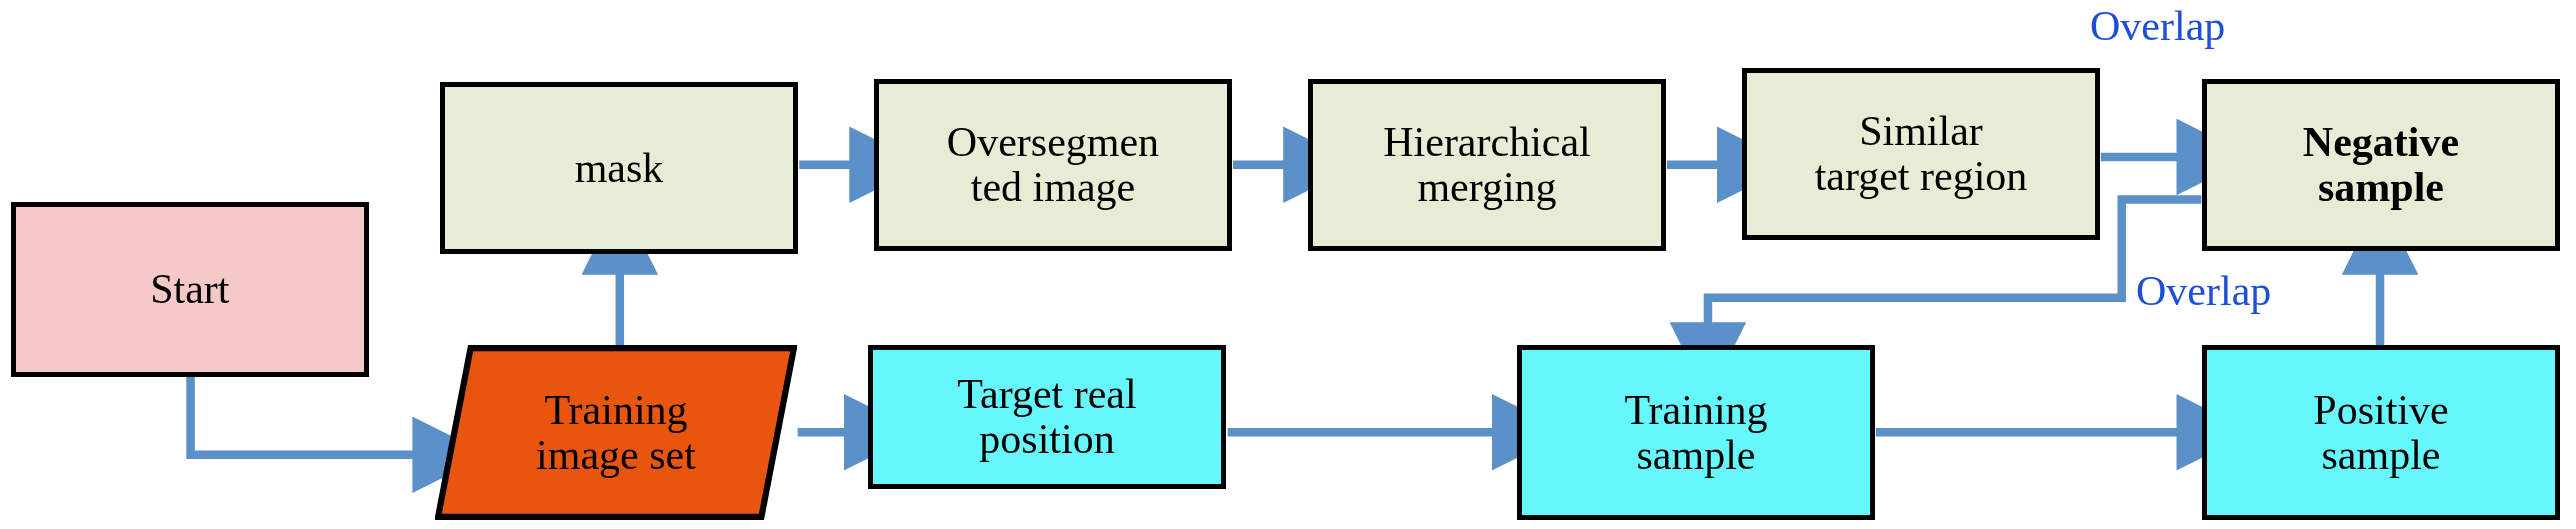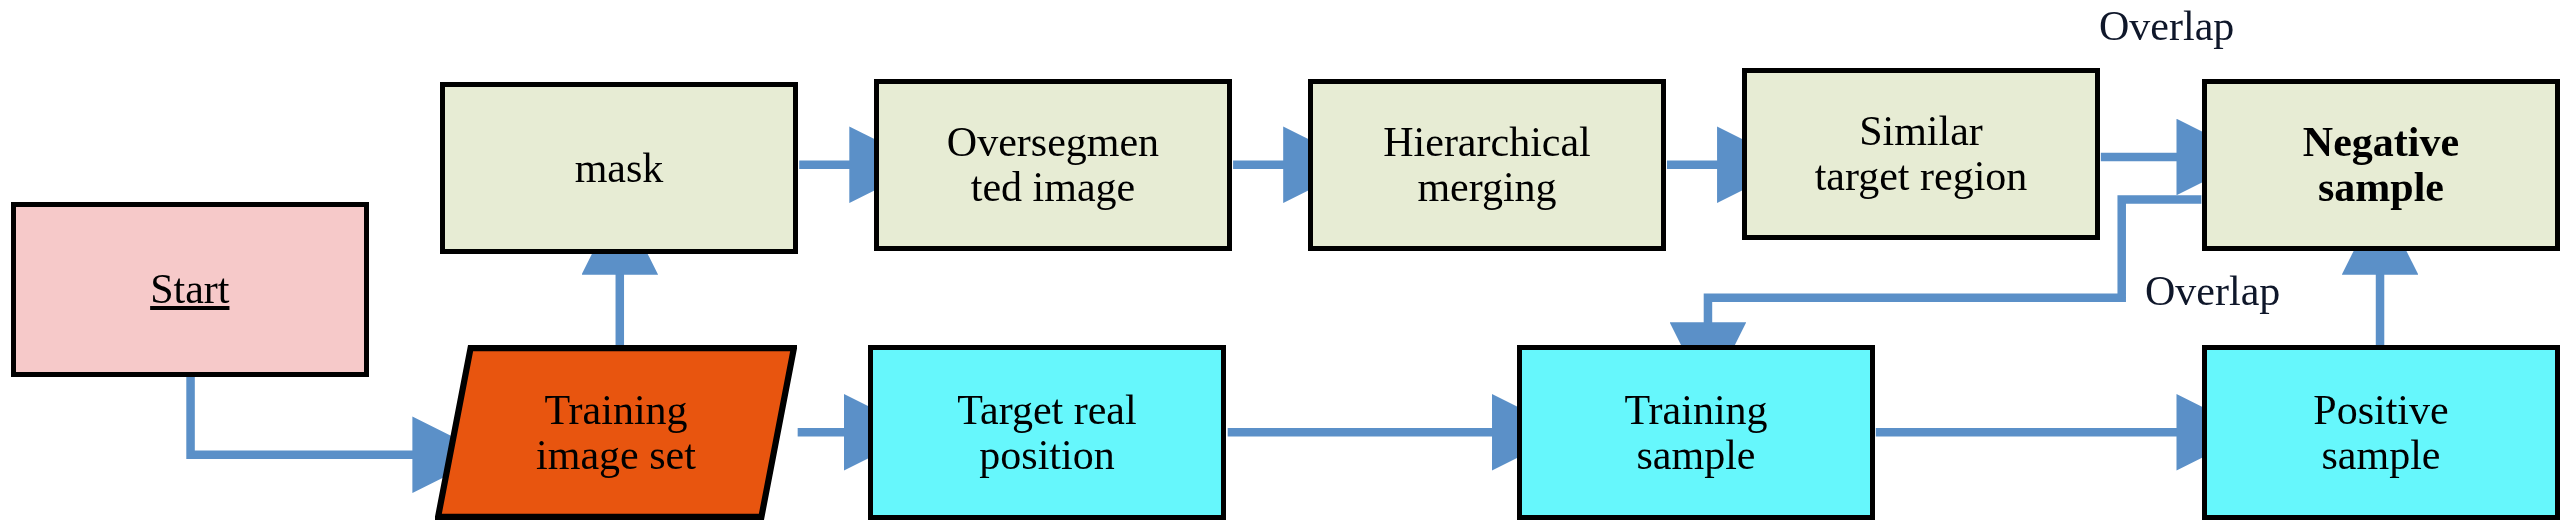--- a/index.html
+++ b/index.html
@@ -2,21 +2,21 @@
 <html style="font-size:12.4px"><head>
 <meta charset="utf-8">
 <style>
   html,body{margin:0;padding:0;}
   body{width:2576px;height:529px;background:#ffffff;font-family:"Liberation Serif",serif;overflow:hidden;}
   #stage{position:relative;width:2576px;height:529px;}
   svg.layer{position:absolute;left:0;top:0;width:2576px;height:529px;}
   .node{position:absolute;box-sizing:border-box;display:flex;align-items:center;justify-content:center;text-align:center;}
   .node .lbl{font-family:"Liberation Serif",serif;color:#000;line-height:1.06;white-space:pre-line;}
   .rectnode{border:5.4px solid #000000;}
-  .free-label{position:absolute;font-family:"Liberation Serif",serif;color:#0f172a;white-space:nowrap;margin-left:9px;}
+  .free-label{position:absolute;font-family:"Liberation Serif",serif;color:#1d4ed8;white-space:nowrap;}
 </style>
 </head>
 <body>
 
 <div id="stage">
 
   <svg class="layer" viewBox="0 0 3328 684">
     <defs>
       <marker id="ah" markerWidth="9" markerHeight="9" refX="1.2" refY="4.5" orient="auto" markerUnits="strokeWidth">
         <path d="M0,0 L9,4.5 L0,9 z" fill="#5b90c8"></path>
@@ -43,21 +43,21 @@
       <path d="M1586,559 L1941,559" marker-end="url(#ah)"></path>
 
       <path d="M2424,559 L2826,559" marker-end="url(#ah)"></path>
 
       <path d="M3076,447 L3076,342" marker-end="url(#ah)"></path>
     </g>
   </svg>
 
   <div id="nodes">
       <div class="node rectnode" style="left: 10.8px; top: 202px; width: 358px; height: 175px; background: rgb(246, 201, 201); border-color: rgb(0, 0, 0);">
-        <div class="lbl" style="font-size: 42px; text-decoration: underline;">Start</div>
+        <div class="lbl" style="font-size: 42px;">Start</div>
       </div>
       <div class="node rectnode" style="left: 440px; top: 82px; width: 358px; height: 172px; background: rgb(231, 236, 212); border-color: rgb(0, 0, 0);">
         <div class="lbl" style="font-size: 42px;">mask</div>
       </div>
       <div class="node rectnode" style="left: 874px; top: 79px; width: 358px; height: 172px; background: rgb(231, 236, 212); border-color: rgb(0, 0, 0);">
         <div class="lbl" style="font-size: 42px;">Oversegmen
 ted image</div>
       </div>
       <div class="node rectnode" style="left: 1308px; top: 79px; width: 358px; height: 172px; background: rgb(231, 236, 212); border-color: rgb(0, 0, 0);">
         <div class="lbl" style="font-size: 42px;">Hierarchical
@@ -71,21 +71,21 @@
         <div class="lbl" style="font-size: 42px;">Negative
 sample</div>
       </div>
       <div class="node" style="left: 435px; top: 345px; width: 362px; height: 175px;">
         <svg width="362" height="175" viewBox="0 0 468 226" style="position: absolute; left: 0px; top: 0px;">
           <polygon points="46,4 464,4 422,222 4,222" fill="#e8550f" stroke="#000000" stroke-width="8"></polygon>
         </svg>
         <div class="lbl" style="position: relative; font-size: 42px;">Training
 image set</div>
       </div>
-      <div class="node rectnode" style="left: 868px; top: 345px; width: 358px; height: 175px; background: rgb(102, 247, 252); border-color: rgb(0, 0, 0);">
+      <div class="node rectnode" style="left: 868px; top: 345px; width: 358px; height: 144px; background: rgb(102, 247, 252); border-color: rgb(0, 0, 0);">
         <div class="lbl" style="font-size: 42px;">Target real
 position</div>
       </div>
       <div class="node rectnode" style="left: 1517px; top: 345px; width: 358px; height: 175px; background: rgb(102, 247, 252); border-color: rgb(0, 0, 0);">
         <div class="lbl" style="font-size: 42px;">Training
 sample</div>
       </div>
       <div class="node rectnode" style="left: 2202px; top: 345px; width: 358px; height: 175px; background: rgb(102, 247, 252); border-color: rgb(0, 0, 0);">
         <div class="lbl" style="font-size: 42px;">Positive
 sample</div>

